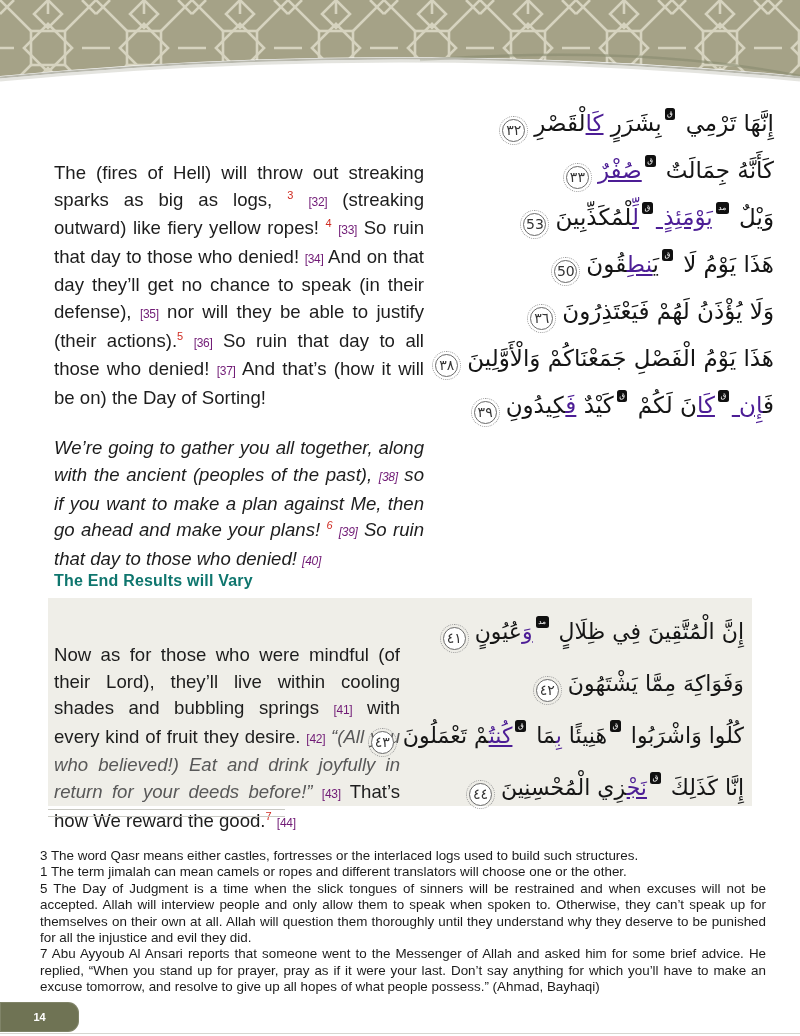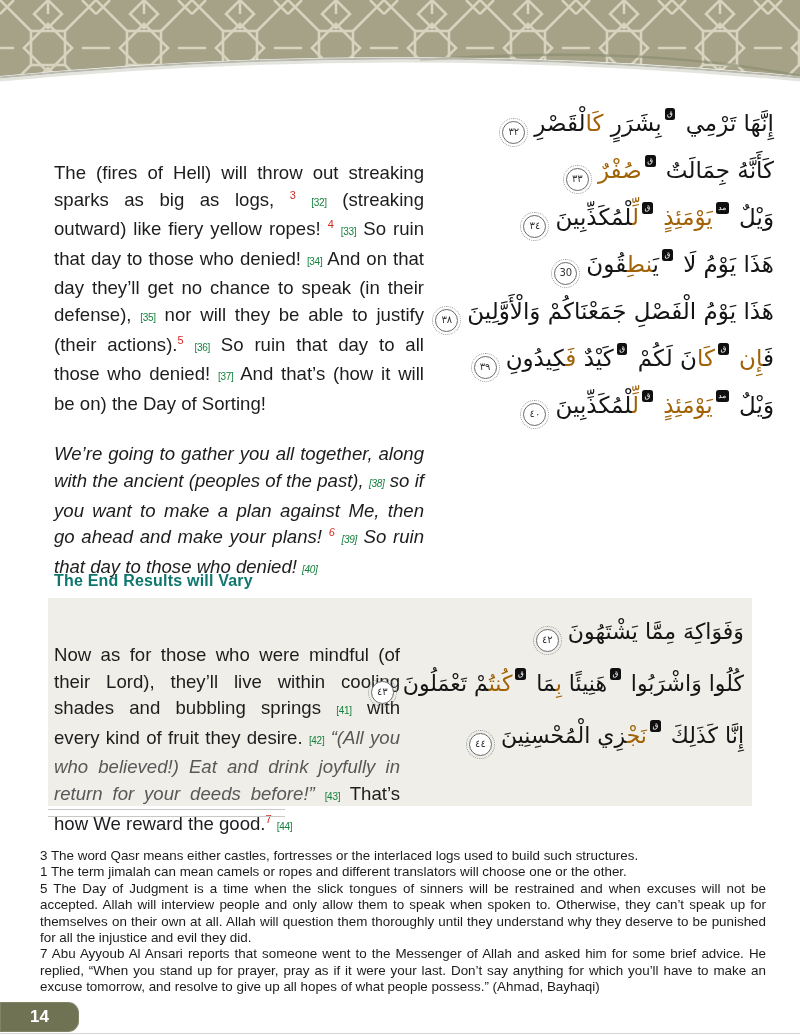--- a/index.html
+++ b/index.html
@@ -8,40 +8,40 @@
     font-family:"Liberation Sans",sans-serif;overflow:hidden;color:#1c1c1c;
   }
   
   .header-band{position:absolute;left:0;top:0;width:800px;height:96px;}
   
   .eng{font-size:18.6px;line-height:26.6px;text-align:justify;color:#1d1d1d;}
   .eng-main{position:absolute;left:54px;top:160px;width:370px;}
   .para{margin:0;}
   .para + .para{margin-top:24px;font-style:italic;}
   .sg-t{}
-  .sg-ref{font-size:10px;color:#15803d;letter-spacing:-0.3px;}
+  .sg-ref{font-size:12px;color:#701a75;letter-spacing:-0.3px;}
   .sg-sup{font-size:11px;color:#cf2b21;vertical-align:super;line-height:0;}
   .sg-it{font-style:italic;color:#585858;}
   
   .ar{direction:rtl;font-family:"DejaVu Sans",sans-serif;color:#151515;}
   .ar-main{position:absolute;right:26px;top:100px;font-size:23px;}
   .v-line{white-space:nowrap;height:47px;line-height:47px;text-align:right;}
   .box .v-line{height:52px;line-height:52px;font-size:22px;}
   .sg-k{}
-  .sg-r{color:#a16207;}
+  .sg-r{color:#4c1d95;text-decoration:underline;}
   .sg-m,.sg-mw{
     display:inline-block;background:#101010;color:#ffffff;
     font-size:7.5px;line-height:1;padding:2.5px 2.5px;border-radius:2.5px;
     position:relative;top:-15px;margin:0 3px;vertical-align:baseline;
   }
   .medal{
     display:inline-flex;align-items:center;justify-content:center;
     width:21px;height:21px;border:1.2px solid #6a6a6a;border-radius:50%;
     outline:1px dotted #9b9b9b;outline-offset:2px;
-    font-size:10px;line-height:1;color:#333;margin:0 9px;vertical-align:-4px;
+    font-size:14px;line-height:1;color:#333;margin:0 9px;vertical-align:-4px;
     font-family:"DejaVu Sans",sans-serif;background:#fff;
   }
   
   .heading{
     position:absolute;left:54px;top:572px;
     font-size:16px;font-weight:bold;color:#0f766e;letter-spacing:0.2px;
   }
   
   .box{position:absolute;left:48px;top:598px;width:704px;height:208px;background:#efeee8;}
   .box-eng{position:absolute;left:6px;top:44px;width:346px;}
@@ -55,21 +55,21 @@
   .sg-pbuh{
     display:inline-block;width:12px;height:12px;border-radius:50%;
     background:radial-gradient(circle at 35% 35%,#d2d2d2,#8b8b8b);
     vertical-align:-2px;margin:0 2px;
   }
   
   .page-tab{
     position:absolute;left:0;top:1002px;width:79px;height:30px;
     background:#6f7354;border-radius:0 11px 11px 0;
     display:flex;align-items:center;justify-content:center;
-    color:#fff;font-size:17px;font-weight:bold;
+    color:#fff;font-size:11px;font-weight:bold;
     box-shadow:inset 0 0 0 1px rgba(255,255,255,0.12);
   }
   .page-edge{position:absolute;left:0;top:1033px;width:800px;height:1px;background:#d6d6d0;}
 </style>
 </head>
 <body>
 
 <div class="header-band">
   <svg width="800" height="96" viewBox="0 0 800 96">
     <defs>
@@ -93,34 +93,35 @@
 </div>
 
 <div class="eng eng-main">
   <p class="para"><span class="sg-t">The (fires of Hell) will throw out streaking sparks as big as logs, </span><span class="sg-sup">3</span><span class="sg-t"> </span><span class="sg-ref">[32]</span><span class="sg-t"> (streaking outward) like fiery yellow ropes! </span><span class="sg-sup">4</span><span class="sg-t"> </span><span class="sg-ref">[33]</span><span class="sg-t"> So ruin that day to those who denied! </span><span class="sg-ref">[34]</span><span class="sg-t"> And on that day they’ll get no chance to speak (in their defense), </span><span class="sg-ref">[35]</span><span class="sg-t"> nor will they be able to justify (their actions).</span><span class="sg-sup">5</span><span class="sg-t"> </span><span class="sg-ref">[36]</span><span class="sg-t"> So ruin that day to all those who denied! </span><span class="sg-ref">[37]</span><span class="sg-t"> And that’s (how it will be on) the Day of Sorting!</span></p>
   <p class="para"><span class="sg-t">We’re going to gather you all together, along with the ancient (peoples of the past), </span><span class="sg-ref">[38]</span><span class="sg-t"> so if you want to make a plan against Me, then go ahead and make your plans! </span><span class="sg-sup">6</span><span class="sg-t"> </span><span class="sg-ref">[39]</span><span class="sg-t"> So ruin that day to those who denied! </span><span class="sg-ref">[40]</span></p>
 </div>
 
 <div class="ar ar-main">
     <div class="v-line"><span class="sg-k">إِنَّهَا تَرْمِي </span><span class="sg-m">ق</span><span class="sg-k">بِشَرَرٍ </span><span class="sg-r">كَا</span><span class="sg-k">لْقَصْرِ</span><span class="medal">٣٢</span></div>
     <div class="v-line"><span class="sg-k">كَأَنَّهُ جِمَالَتٌ </span><span class="sg-m">ق</span><span class="sg-r">صُفْرٌ</span><span class="medal">٣٣</span></div>
-    <div class="v-line"><span class="sg-k">وَيْلٌ </span><span class="sg-mw">مد</span><span class="sg-r">يَوْمَئِذٍ </span><span class="sg-m">ق</span><span class="sg-r">لِّ</span><span class="sg-k">لْمُكَذِّبِينَ</span><span class="medal">٣٤</span></div>
-    <div class="v-line"><span class="sg-k">هَذَا يَوْمُ لَا </span><span class="sg-m">ق</span><span class="sg-k">يَ</span><span class="sg-r">نطِ</span><span class="sg-k">قُونَ</span><span class="medal">30</span></div>
+    <div class="v-line"><span class="sg-k">وَيْلٌ </span><span class="sg-mw">مد</span><span class="sg-r">يَوْمَئِذٍ </span><span class="sg-m">ق</span><span class="sg-r">لِّ</span><span class="sg-k">لْمُكَذِّبِينَ</span><span class="medal">53</span></div>
+    <div class="v-line"><span class="sg-k">هَذَا يَوْمُ لَا </span><span class="sg-m">ق</span><span class="sg-k">يَ</span><span class="sg-r">نطِ</span><span class="sg-k">قُونَ</span><span class="medal">50</span></div>
+    <div class="v-line"><span class="sg-k">وَلَا يُؤْذَنُ لَهُمْ فَيَعْتَذِرُونَ</span><span class="medal">٣٦</span></div>
     <div class="v-line"><span class="sg-k">هَذَا يَوْمُ الْفَصْلِ جَمَعْنَاكُمْ وَالْأَوَّلِينَ</span><span class="medal">٣٨</span></div>
     <div class="v-line"><span class="sg-k">فَ</span><span class="sg-r">إِن </span><span class="sg-m">ق</span><span class="sg-r">كَا</span><span class="sg-k">نَ لَكُمْ </span><span class="sg-m">ق</span><span class="sg-k">كَيْدٌ </span><span class="sg-r">فَ</span><span class="sg-k">كِيدُونِ</span><span class="medal">٣٩</span></div>
-    <div class="v-line"><span class="sg-k">وَيْلٌ </span><span class="sg-mw">مد</span><span class="sg-r">يَوْمَئِذٍ </span><span class="sg-m">ق</span><span class="sg-r">لِّ</span><span class="sg-k">لْمُكَذِّبِينَ</span><span class="medal">٤٠</span></div>
   </div>
 
 <div class="heading">The End Results will Vary</div>
 
 <div class="box">
   <div class="eng box-eng">
     <p class="para"><span class="sg-t">Now as for those who were mindful (of their Lord), they’ll live within cooling shades and bubbling springs </span><span class="sg-ref">[41]</span><span class="sg-t"> with every kind of fruit they desire. </span><span class="sg-ref">[42]</span><span class="sg-t"> </span><span class="sg-it">“(All you who believed!) Eat and drink joyfully in return for your deeds before!”</span><span class="sg-t"> </span><span class="sg-ref">[43]</span><span class="sg-t"> That’s how We reward the good.</span><span class="sg-sup">7</span><span class="sg-t"> </span><span class="sg-ref">[44]</span></p>
   </div>
   <div class="ar box-ar">
+      <div class="v-line"><span class="sg-k">إِنَّ الْمُتَّقِينَ فِي ظِلَالٍ </span><span class="sg-mw">مد</span><span class="sg-r">وَ</span><span class="sg-k">عُيُونٍ</span><span class="medal">٤١</span></div>
       <div class="v-line"><span class="sg-k">وَفَوَاكِهَ مِمَّا يَشْتَهُونَ</span><span class="medal">٤٢</span></div>
       <div class="v-line"><span class="sg-k">كُلُوا وَاشْرَبُوا </span><span class="sg-m">ق</span><span class="sg-k">هَنِيئًا </span><span class="sg-r">بِ</span><span class="sg-k">مَا </span><span class="sg-m">ق</span><span class="sg-r">كُنتُ</span><span class="sg-k">مْ تَعْمَلُونَ</span><span class="medal">٤٣</span></div>
       <div class="v-line"><span class="sg-k">إِنَّا كَذَلِكَ </span><span class="sg-m">ق</span><span class="sg-r">نَجْ</span><span class="sg-k">زِي الْمُحْسِنِينَ</span><span class="medal">٤٤</span></div>
     </div>
 </div>
 
 <div class="rules">
   <div class="rule"></div>
   <div class="rule"></div>
 </div>

